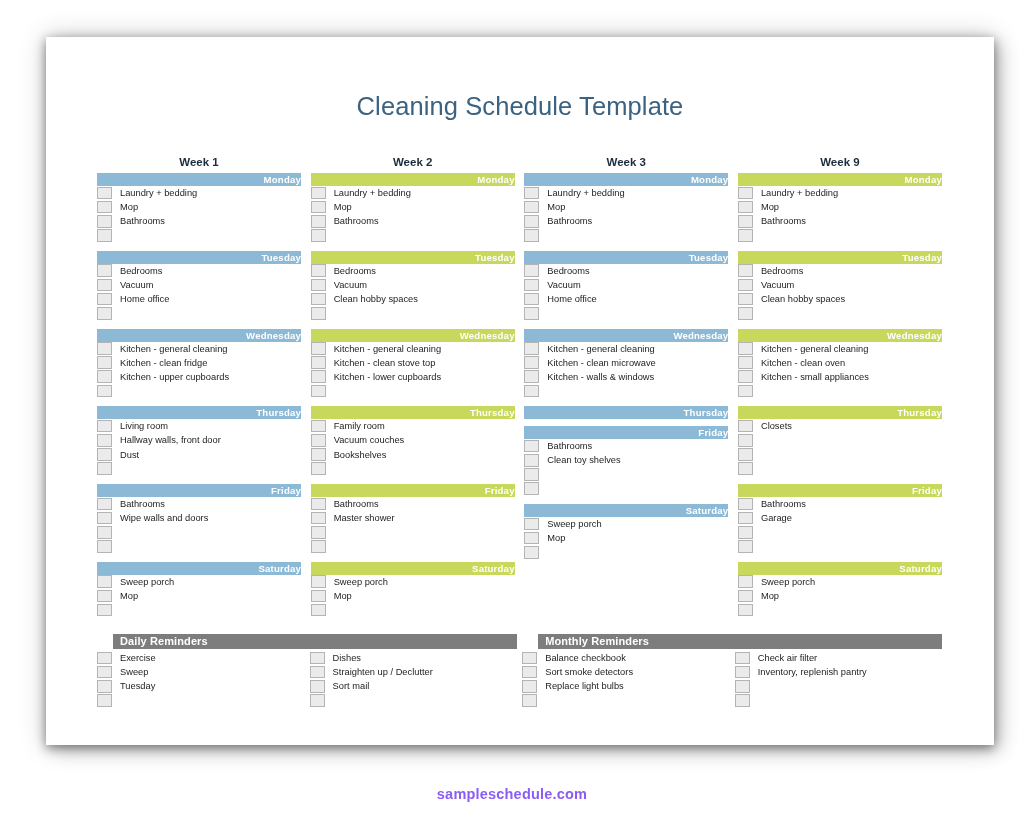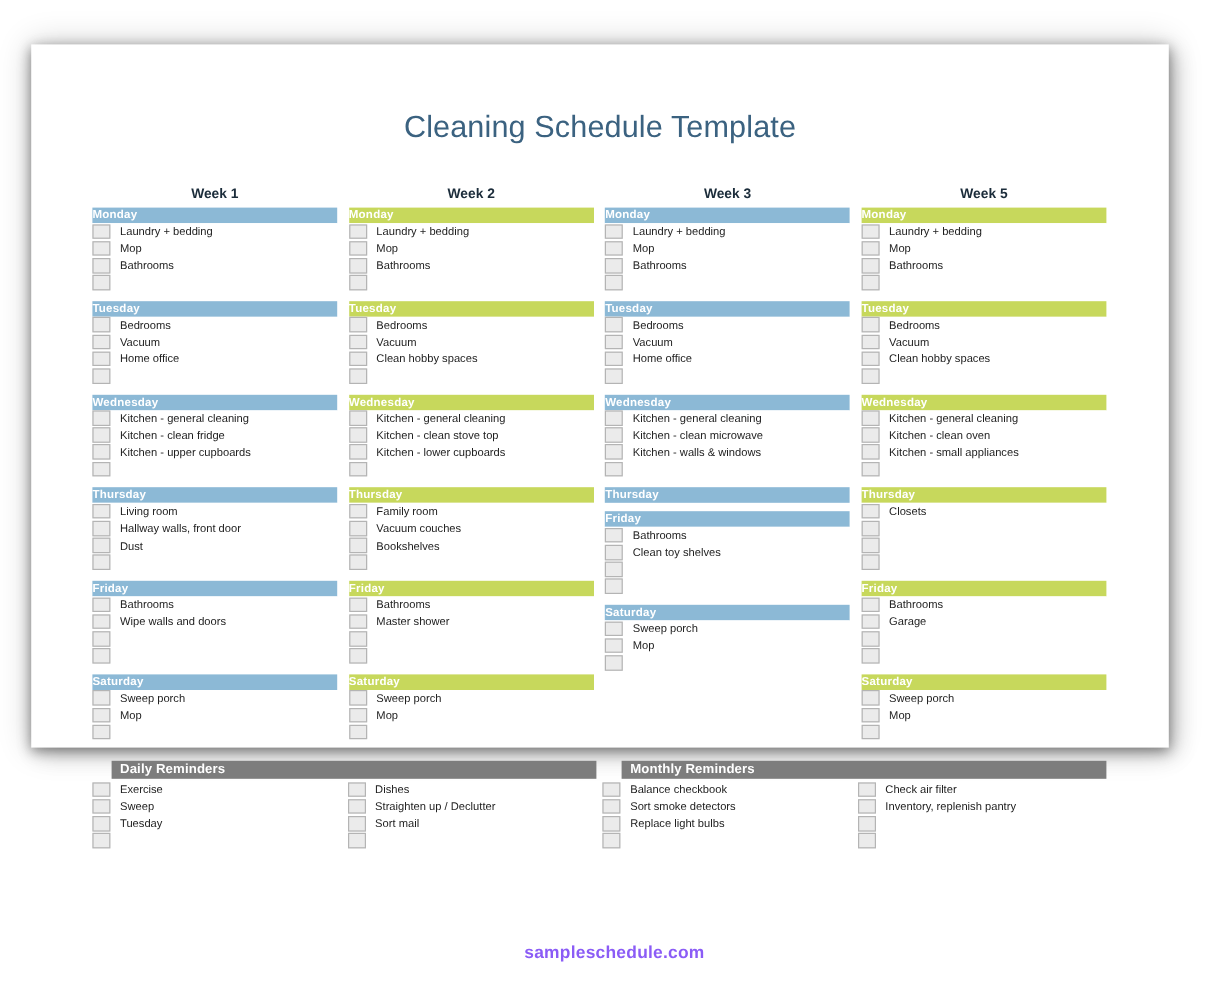--- a/index.html
+++ b/index.html
@@ -11,24 +11,24 @@
     width: 1024px;
     height: 819px;
     background: #ffffff;
     font-family: "Liberation Sans", sans-serif;
     overflow: hidden;
   }
 
   
   #sheet-wrap {
     position: absolute;
-    left: 26px;
+    left: 46px;
     top: 37px;
     width: 948px;
-    height: 586px;
+    height: 708px;
   }
   #sheet {
     position: absolute;
     inset: 0;
     background: #ffffff;
     box-shadow: 0 3px 10px rgba(0,0,0,0.42),
                 0 0 26px rgba(0,0,0,0.20),
                 6px 6px 18px rgba(0,0,0,0.16);
   }
 
@@ -64,21 +64,21 @@
   .week-label {
     text-align: center;
     font-size: 11.5px;
     font-weight: bold;
     color: #1b2c3a;
     padding-bottom: 4px;
     line-height: 13px;
   }
 
   .day-header {
-    text-align: left;
+    text-align: right;
     font-size: 9.6px;
     font-weight: bold;
     color: #ffffff;
     line-height: 13px;
     height: 13px;
     letter-spacing: 0.2px;
   }
   .theme-blue .day-header { background: #8cb9d6; }
   .theme-green .day-header { background: #c7d85c; }
 
@@ -498,21 +498,21 @@
               <div class="cbox"></div>
               <div class="task-text">Mop</div>
             </div>
             <div class="task-row">
               <div class="cbox"></div>
               <div class="task-text"></div>
             </div>
           </div>
         </div>
         <div class="week-col theme-green">
-          <div class="week-label">Week 5</div>
+          <div class="week-label">Week 9</div>
           <div class="day-header">Monday</div>
           <div class="day-body">
             <div class="task-row">
               <div class="cbox"></div>
               <div class="task-text">Laundry + bedding</div>
             </div>
             <div class="task-row">
               <div class="cbox"></div>
               <div class="task-text">Mop</div>
             </div>

